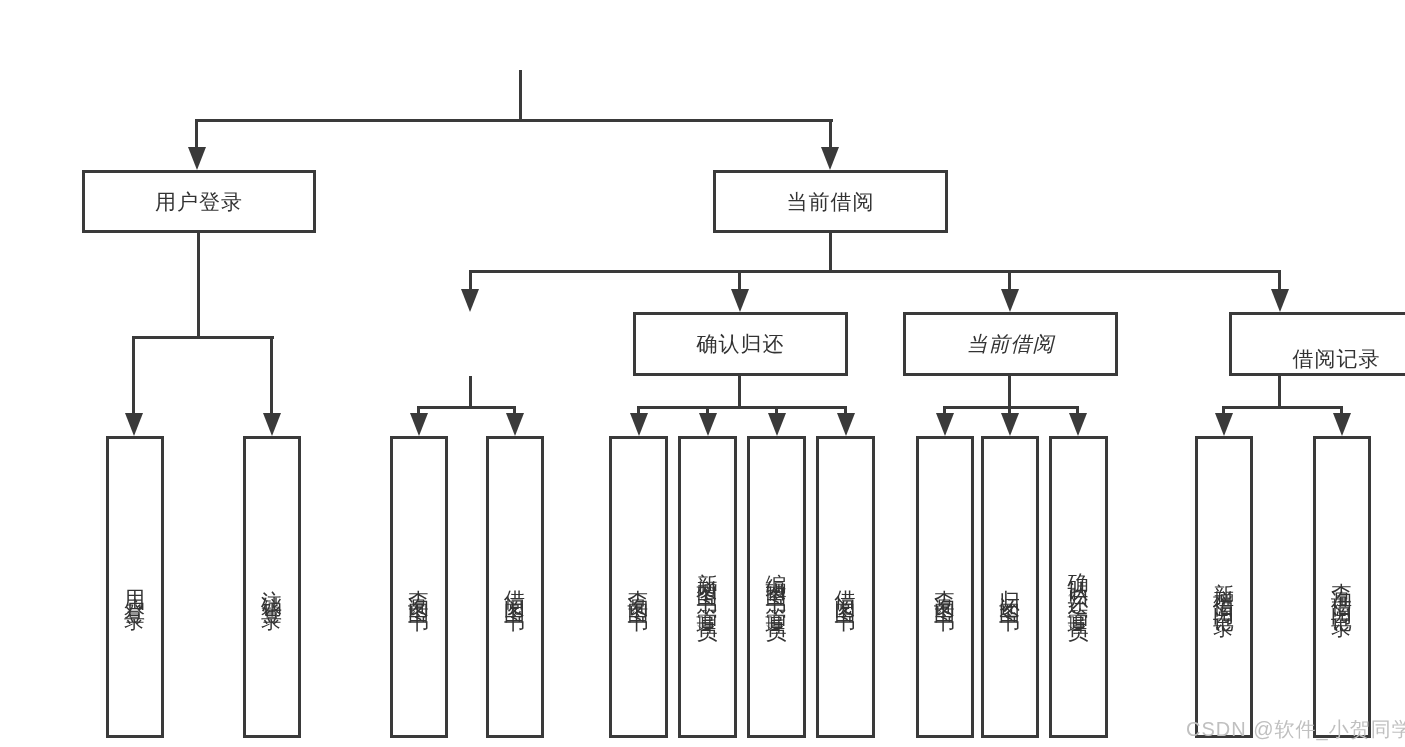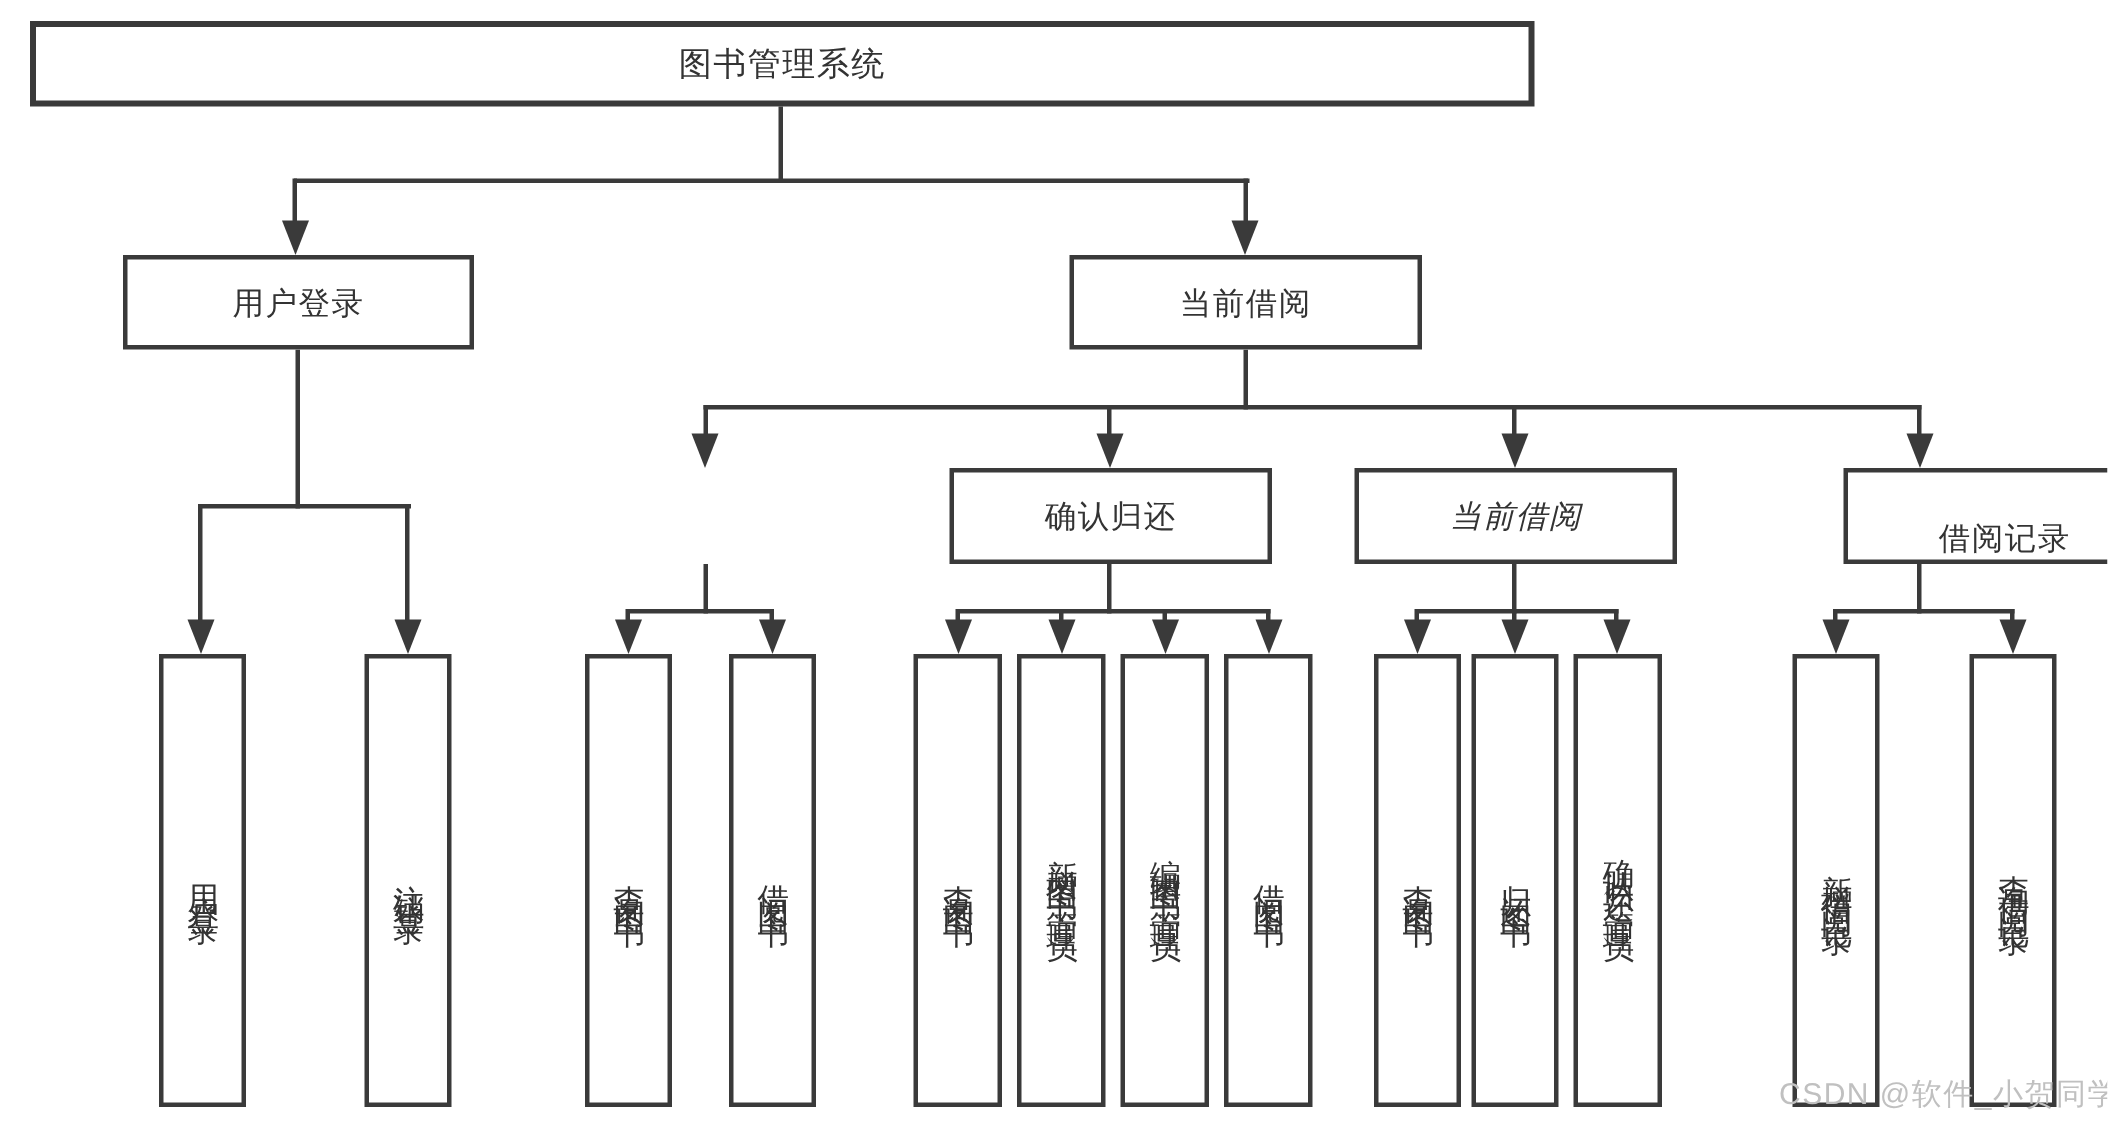--- a/index.html
+++ b/index.html
@@ -135,23 +135,20 @@
   <div class="ar" style="left:1001px; top:413px;"></div>
   <div class="ar" style="left:1069px; top:413px;"></div>
 
   <div class="ln" style="left:1278px; top:376px; width:3px;   height:33px;"></div>
   <div class="ln" style="left:1223px; top:406px; width:120px; height:3px;"></div>
   <div class="ln" style="left:1222px; top:406px; width:3px;   height:10px;"></div>
   <div class="ln" style="left:1340px; top:406px; width:3px;   height:10px;"></div>
   <div class="ar" style="left:1215px; top:413px;"></div>
   <div class="ar" style="left:1333px; top:413px;"></div>
 
-  <div class="bx root" style="left:20px; top:14px; width:1003px; height:57px;">
-    <span>图书管理系统</span>
-  </div>
 
   <div class="bx" style="left:82px; top:170px; width:234px; height:63px;">
     <span>用户登录</span>
   </div>
   <div class="bx" style="left:713px; top:170px; width:235px; height:63px;">
     <span>当前借阅</span>
   </div>
 
   <div class="bx" style="left:633px; top:312px; width:215px; height:64px;">
     <span>确认归还</span>

